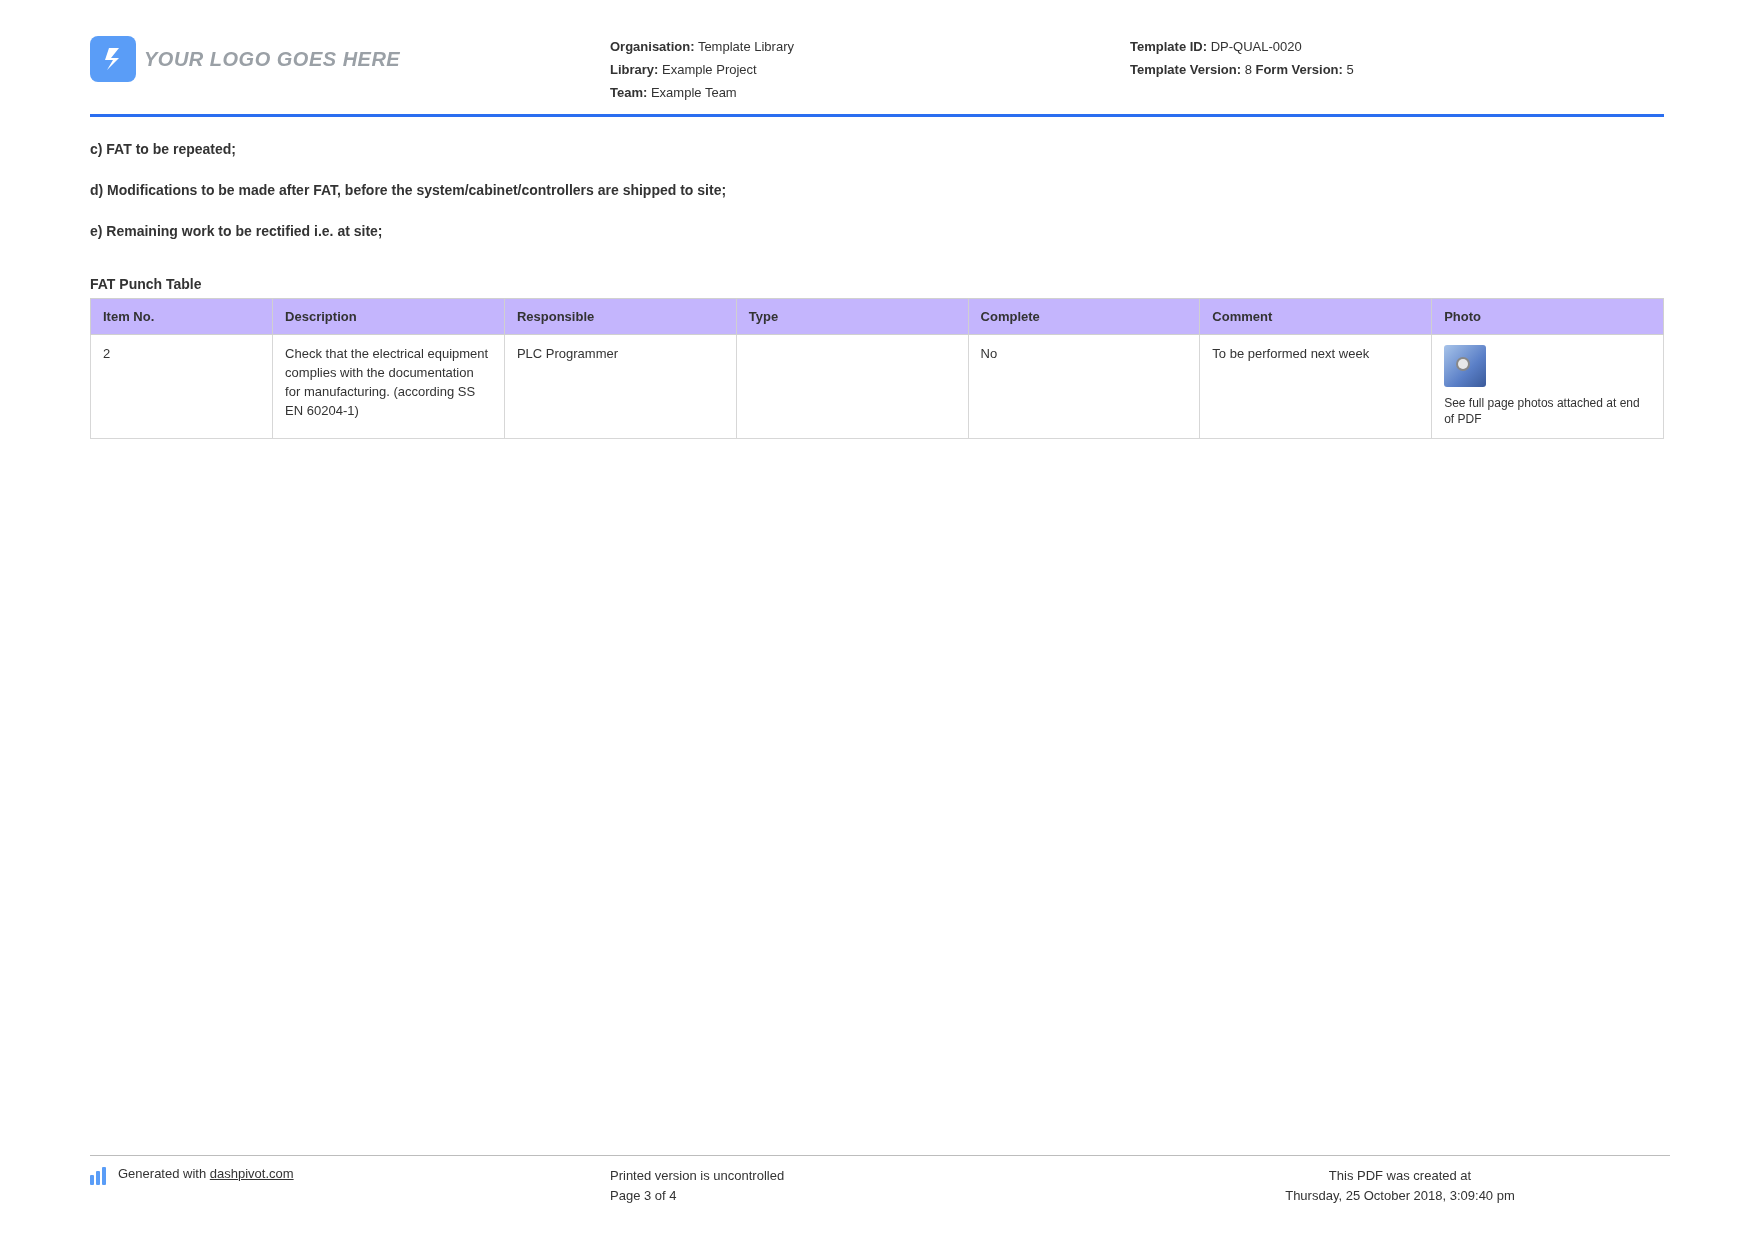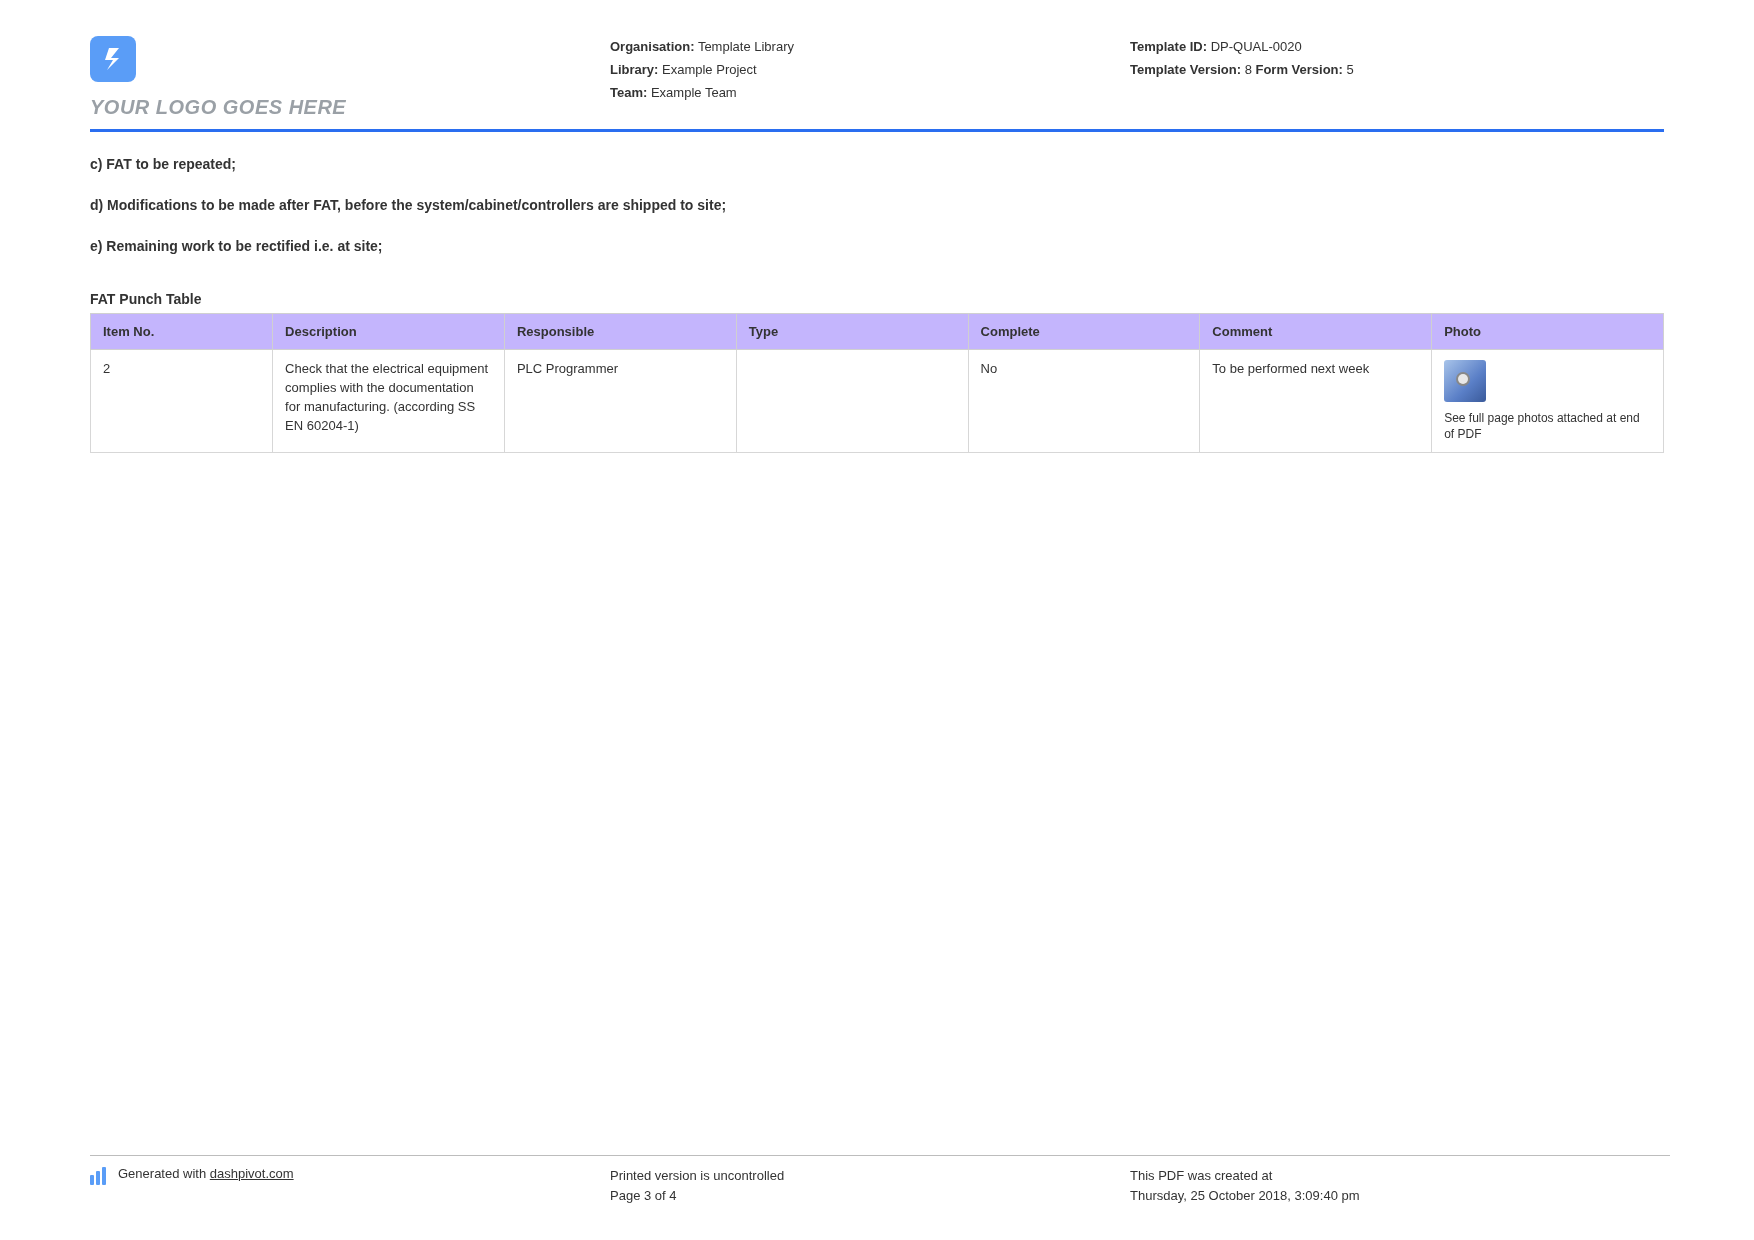--- a/index.html
+++ b/index.html
@@ -14,23 +14,23 @@
     padding: 36px 90px 0 90px;
   }
   .header {
     display: flex;
     align-items: flex-start;
     padding-bottom: 10px;
     border-bottom: 3px solid #2a6ef0;
   }
   .logo-block {
     display: flex;
-    gap: 14px;
+    align-items: center;
+    gap: 8px;
     width: 520px;
-    flex-direction: column;
   }
   .logo-icon {
     width: 46px;
     height: 46px;
     border-radius: 8px;
     background: #5a9df7;
     display: flex;
     align-items: center;
     justify-content: center;
   }
@@ -113,21 +113,21 @@
     right: 84px;
     bottom: 34px;
     border-top: 1px solid #bdbdbd;
     padding-top: 10px;
     display: flex;
     font-size: 13px;
     color: #333;
   }
   .footer-col1 { width: 520px; display: flex; align-items: flex-start; gap: 8px; }
   .footer-col2 { width: 520px; line-height: 1.55; }
-  .footer-col3 { flex: 1; line-height: 1.55; }
+  .footer-col3 { flex: 1; line-height: 1.55; text-align: center; }
   .footer a { color: #333; text-decoration: underline; }
   .mini-logo {
     width: 20px; height: 18px;
     display: flex; align-items: flex-end; gap: 2px;
     margin-top: 1px;
   }
   .mini-logo span {
     display: block; width: 4px; border-radius: 1px;
     background: #5a9df7;
   }

